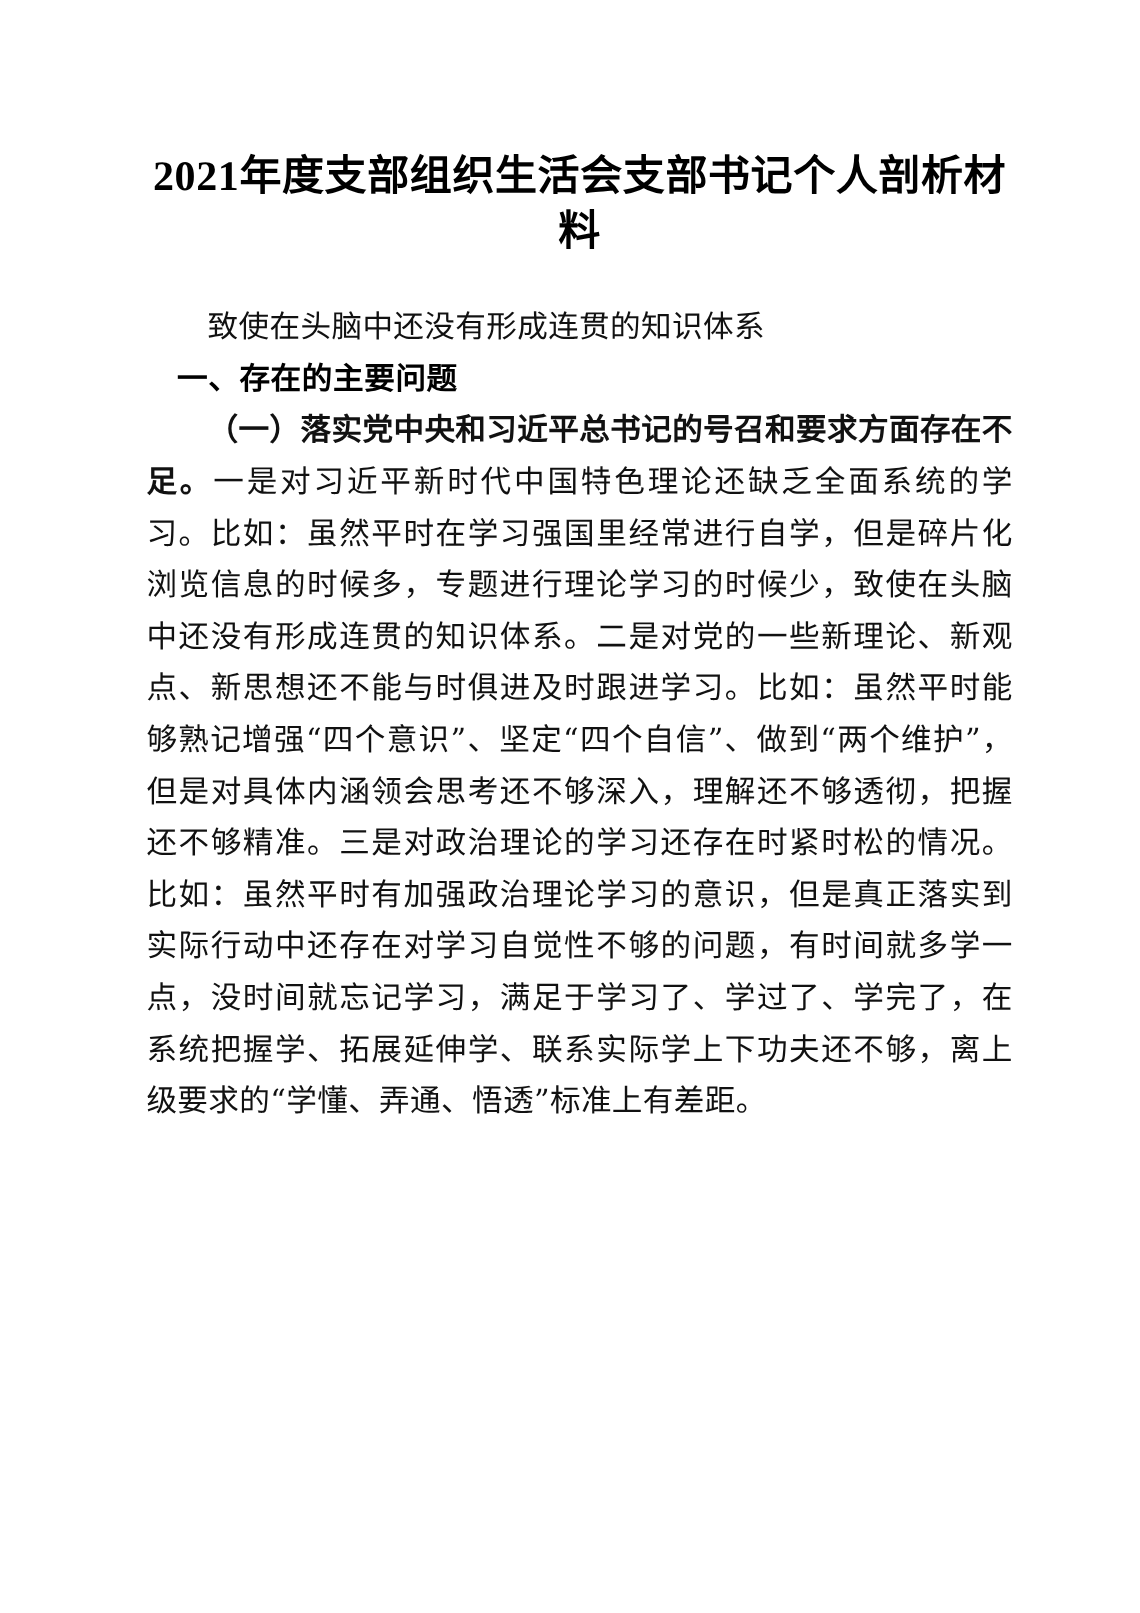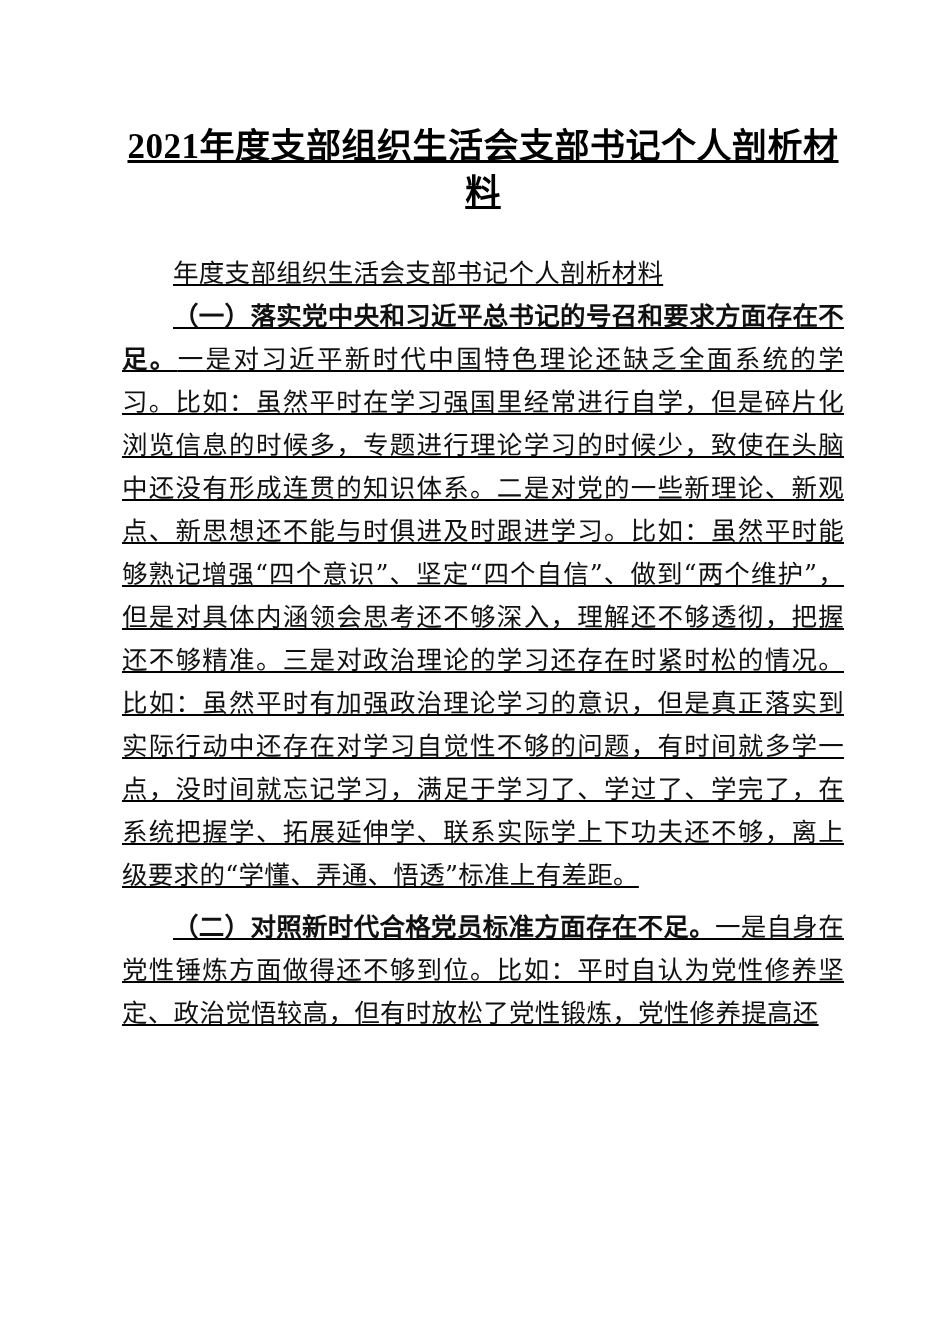--- a/index.html
+++ b/index.html
@@ -21,21 +21,20 @@
     height: 1344px;
     background: #ffffff;
     box-sizing: border-box;
     padding: 0;
   }
   .doc-body {
     position: absolute;
     left: 122px;
     top: 0;
     width: 722px;
-    text-decoration: underline;
   }
 
   
   .doc-title {
     margin: 0;
     padding-top: 124px;
     text-align: center;
     font-family: "Liberation Serif", "DejaVu Serif", serif;
     font-weight: bold;
     font-size: 35px;
@@ -85,24 +84,24 @@
 </head>
 <body>
 
 <div class="page">
   <div class="doc-body">
 
     <h1 class="doc-title">2021年度支部组织生活会支部书记个人剖析材料</h1>
 
     <div class="spacer-top"></div>
 
-    <p class="para indent">年度支部组织生活会支部书记个人剖析材料</p>
+    <p class="para indent">致使在头脑中还没有形成连贯的知识体系</p>
 
 
+    <h2 class="section-heading">一、存在的主要问题</h2>
 
     <p class="para indent"><span class="lead">（一）落实党中央和习近平总书记的号召和要求方面存在不足。</span><span>一是对习近平新时代中国特色理论还缺乏全面系统的学习。比如：虽然平时在学习强国里经常进行自学，但是碎片化浏览信息的时候多，专题进行理论学习的时候少，致使在头脑中还没有形成连贯的知识体系。二是对党的一些新理论、新观点、新思想还不能与时俱进及时跟进学习。比如：虽然平时能够熟记增强“四个意识”、坚定“四个自信”、做到“两个维护”，但是对具体内涵领会思考还不够深入，理解还不够透彻，把握还不够精准。三是对政治理论的学习还存在时紧时松的情况。比如：虽然平时有加强政治理论学习的意识，但是真正落实到实际行动中还存在对学习自觉性不够的问题，有时间就多学一点，没时间就忘记学习，满足于学习了、学过了、学完了，在系统把握学、拓展延伸学、联系实际学上下功夫还不够，离上级要求的“学懂、弄通、悟透”标准上有差距。</span></p>
 
     <div class="gap-sm"></div>
 
-    <p class="para indent"><span class="lead">（二）对照新时代合格党员标准方面存在不足。</span><span>一是自身在党性锤炼方面做得还不够到位。比如：平时自认为党性修养坚定、政治觉悟较高，但有时放松了党性锻炼，党性修养提高还</span></p>
 
   </div>
 </div>
 
 </body></html>

